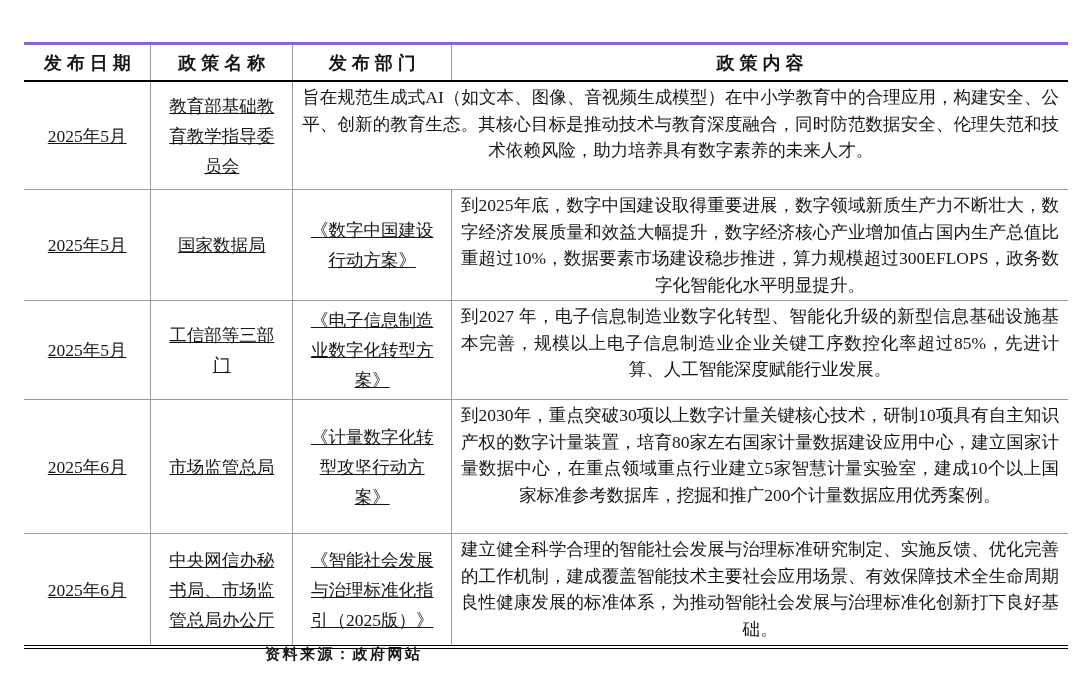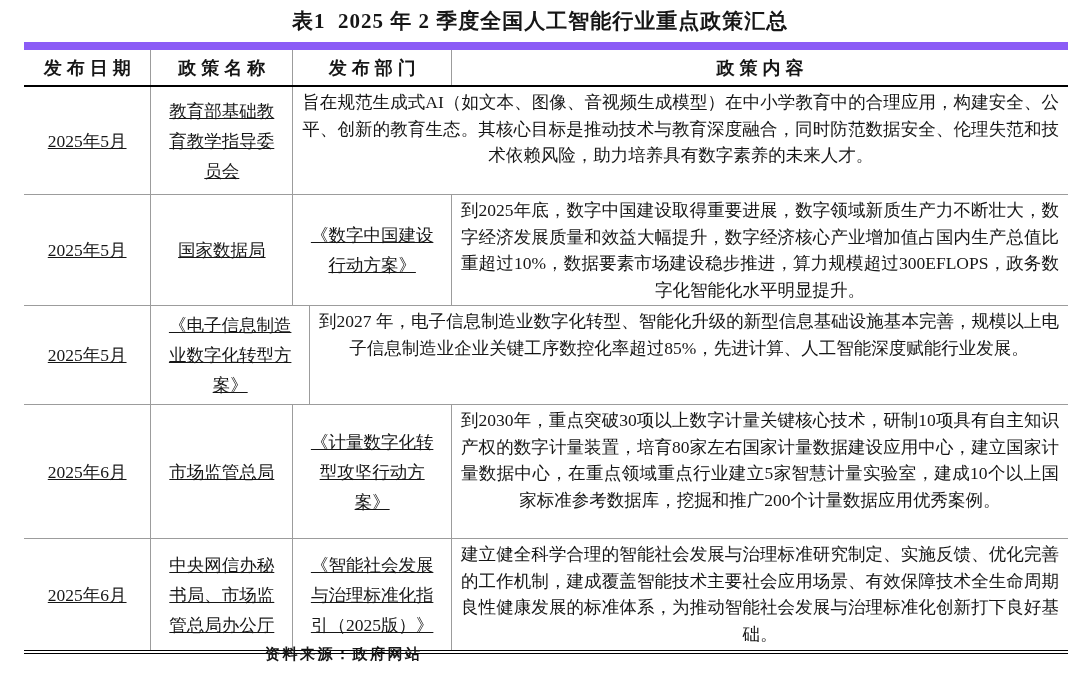--- a/index.html
+++ b/index.html
@@ -16,21 +16,21 @@
     padding-top:7px;
     text-align:center;
     font-size:21px;
     font-weight:bold;
     letter-spacing:1px;
     white-space:pre;
   }
   .ptable {
     position:absolute;
     left:24px; right:12px; top:42px;
-    border-top:8px solid #8b5cf6;
+    border-top:3px solid #8b5cf6;
     border-bottom:4px double #000;
   }
   .thead {
     display:flex;
     height:37px;
     border-bottom:2px solid #000;
     font-weight:bold;
     font-size:18px;
   }
   .th {
@@ -74,21 +74,20 @@
     font-size:15px;
     font-weight:bold;
     letter-spacing:2.5px;
   }
 </style>
 </head>
 <body>
 
 <div class="page">
 
-  <div class="title">表1  2025 年 2 季度全国人工智能行业重点政策汇总</div>
 
   <div class="ptable">
 
     <div class="thead">
       <div class="th c1">发布日期</div>
       <div class="th c2">政策名称</div>
       <div class="th c3">发布部门</div>
       <div class="th c4">政策内容</div>
     </div>
 
@@ -104,20 +103,21 @@
       <div class="td c1">2025年5月</div>
       <div class="td c2">国家数据局</div>
       <div class="td c3">《数字中国建设行动方案》</div>
       <div class="td c4">
           <div class="content">到2025年底，数字中国建设取得重要进展，数字领域新质生产力不断壮大，数字经济发展质量和效益大幅提升，数字经济核心产业增加值占国内生产总值比重超过10%，数据要素市场建设稳步推进，算力规模超过300EFLOPS，政务数字化智能化水平明显提升。</div>
         </div>
     </div>
 
     <div class="trow r3">
       <div class="td c1">2025年5月</div>
+      <div class="td c2">工信部等三部门</div>
       <div class="td c3">《电子信息制造业数字化转型方案》</div>
       <div class="td c4">
           <div class="content">到2027 年，电子信息制造业数字化转型、智能化升级的新型信息基础设施基本完善，规模以上电子信息制造业企业关键工序数控化率超过85%，先进计算、人工智能深度赋能行业发展。</div>
         </div>
     </div>
 
     <div class="trow r4">
       <div class="td c1">2025年6月</div>
       <div class="td c2">市场监管总局</div>
       <div class="td c3">《计量数字化转型攻坚行动方案》</div>

